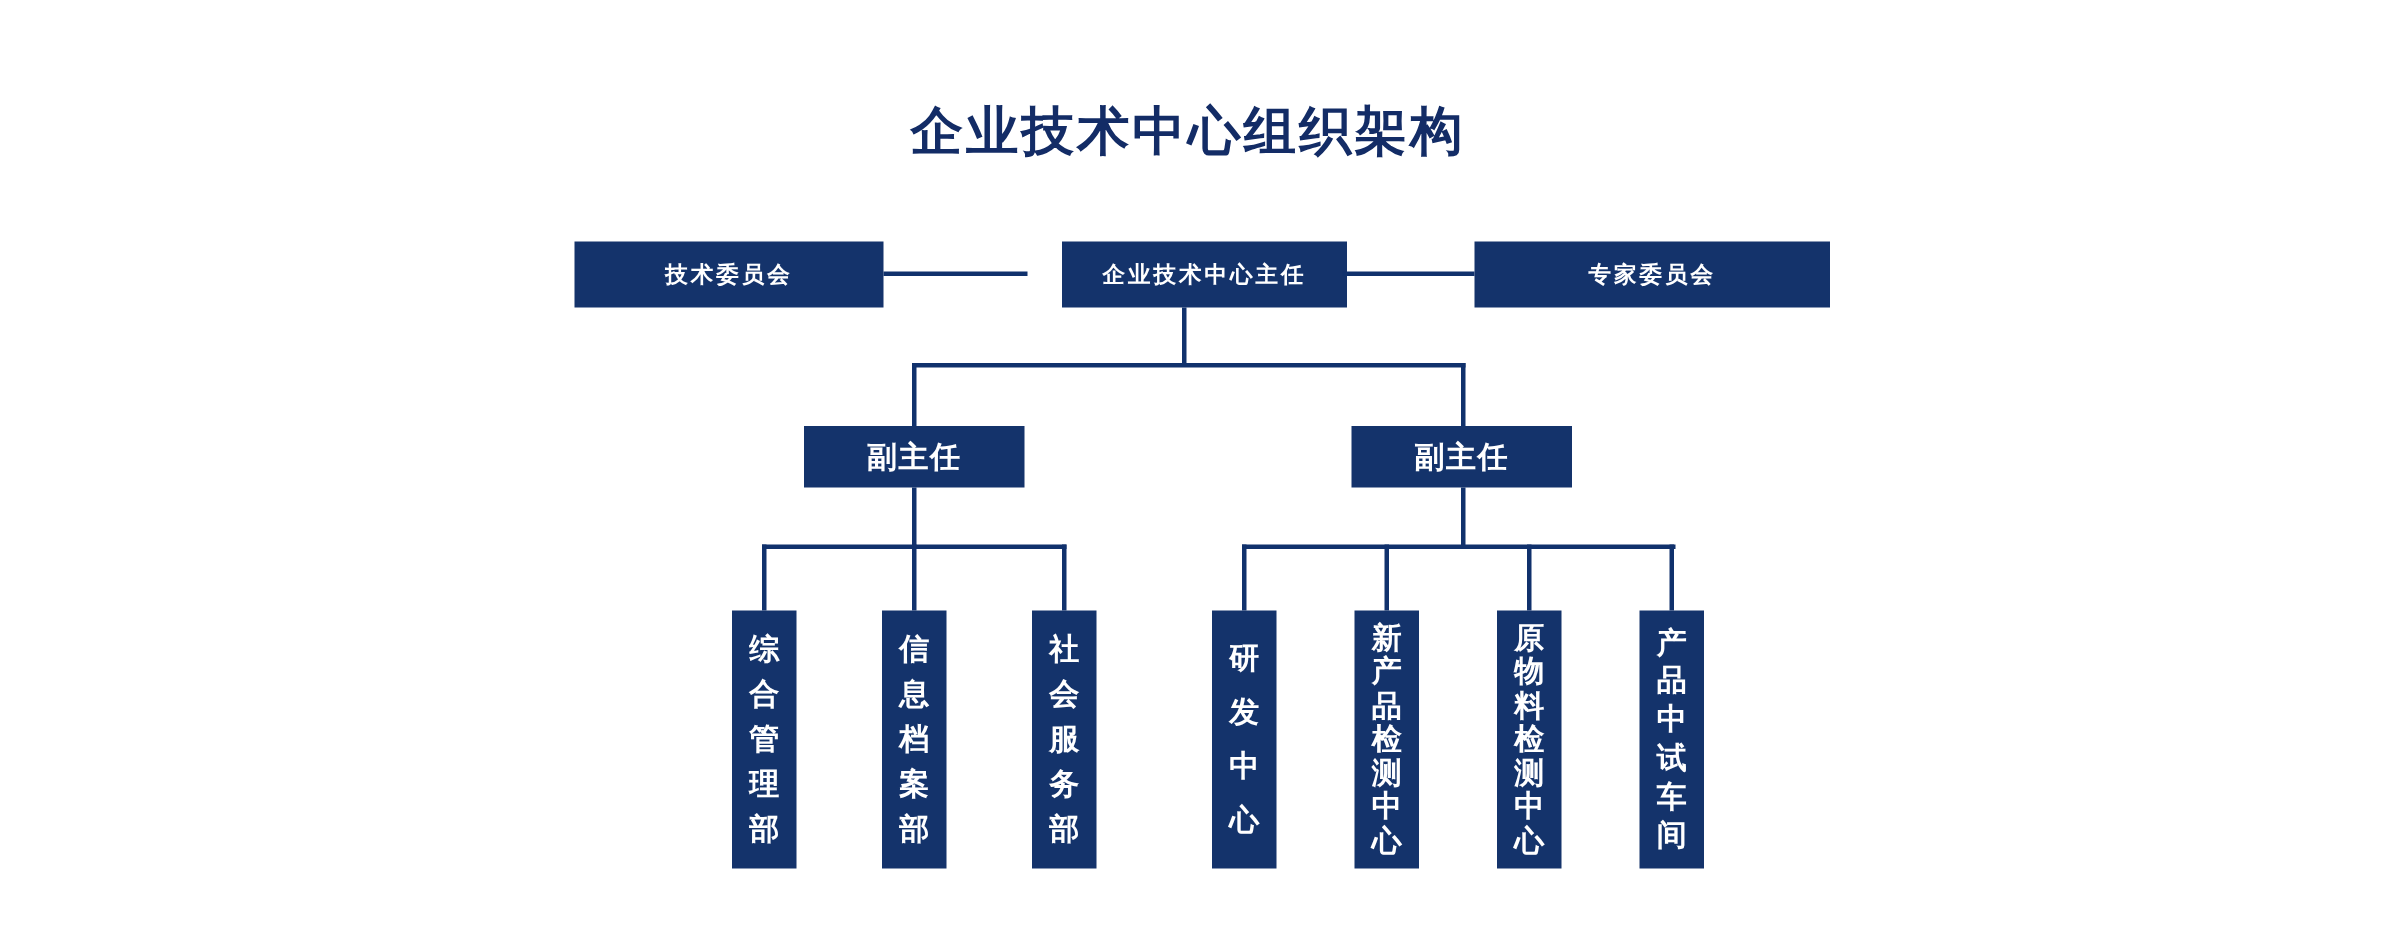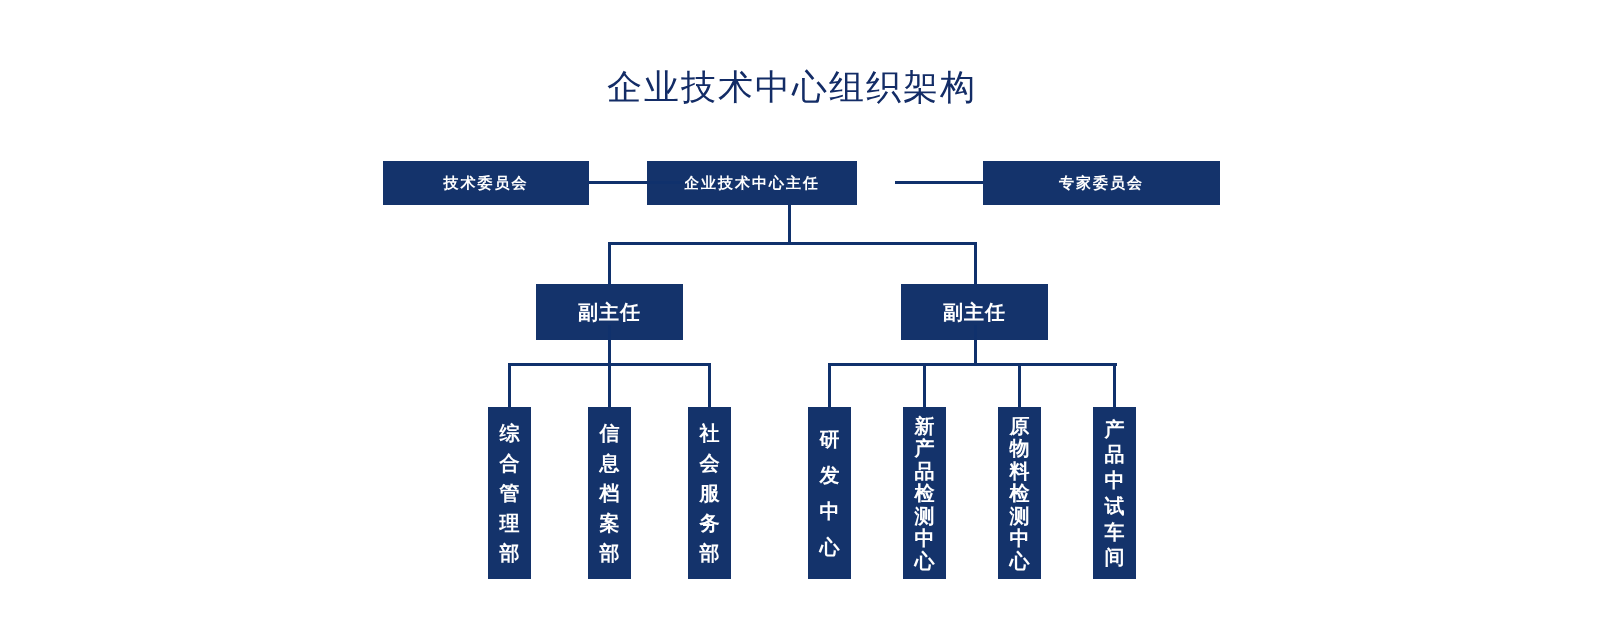--- a/index.html
+++ b/index.html
@@ -19,35 +19,35 @@
   .canvas {
     position: relative;
     width: 1600px; height: 628px;
     background: var(--bg);
   }
   .chart-title {
     position: absolute;
     left: 0; top: 64px; width: 1584px;
     text-align: center;
     font-size: 35px;
-    font-weight: normal;
+    font-weight: bold;
     letter-spacing: 2px;
     color: var(--title-color);
   }
   .node {
     position: absolute;
     background: var(--accent);
     color: var(--node-text);
     display: flex;
     align-items: center;
     justify-content: center;
     font-weight: bold;
   }
   .lvl1 { top: 161px; height: 44px; font-size: 15px; letter-spacing: 2px; }
-  .lvl2 { top: 284px; height: 56px; font-size: 20px; letter-spacing: 1px; }
+  .lvl2 { top: 284px; height: 41px; font-size: 20px; letter-spacing: 1px; }
   .leaf {
     top: 407px; height: 172px; width: 43px;
     flex-direction: column;
     justify-content: space-evenly;
     padding: 7px 0;
     font-size: 20px;
     font-weight: bold;
   }
   .leaf span { line-height: 1.1; display: block; }
   .hline, .vline {
@@ -58,21 +58,21 @@
   .vline { width: 3px; }
 </style>
 </head>
 <body>
 
 <div class="canvas">
 
   <div class="chart-title">企业技术中心组织架构</div>
 
   <div class="node lvl1" style="left:383px; width:206px;">技术委员会</div>
-  <div class="node lvl1" style="left:647px; width:210px;">企业技术中心主任</div>
+  <div class="node lvl1" style="left:708px; width:190px;">企业技术中心主任</div>
   <div class="node lvl1" style="left:983px; width:237px;">专家委员会</div>
 
   <div class="hline" style="left:589px; top:181px; width:96px;"></div>
   <div class="hline" style="left:895px; top:181px; width:88px;"></div>
 
   <div class="vline" style="left:788px; top:205px; height:39px;"></div>
   <div class="hline" style="left:608px; top:242px; width:369px;"></div>
   <div class="vline" style="left:608px; top:242px; height:42px;"></div>
   <div class="vline" style="left:974px; top:242px; height:42px;"></div>
 

